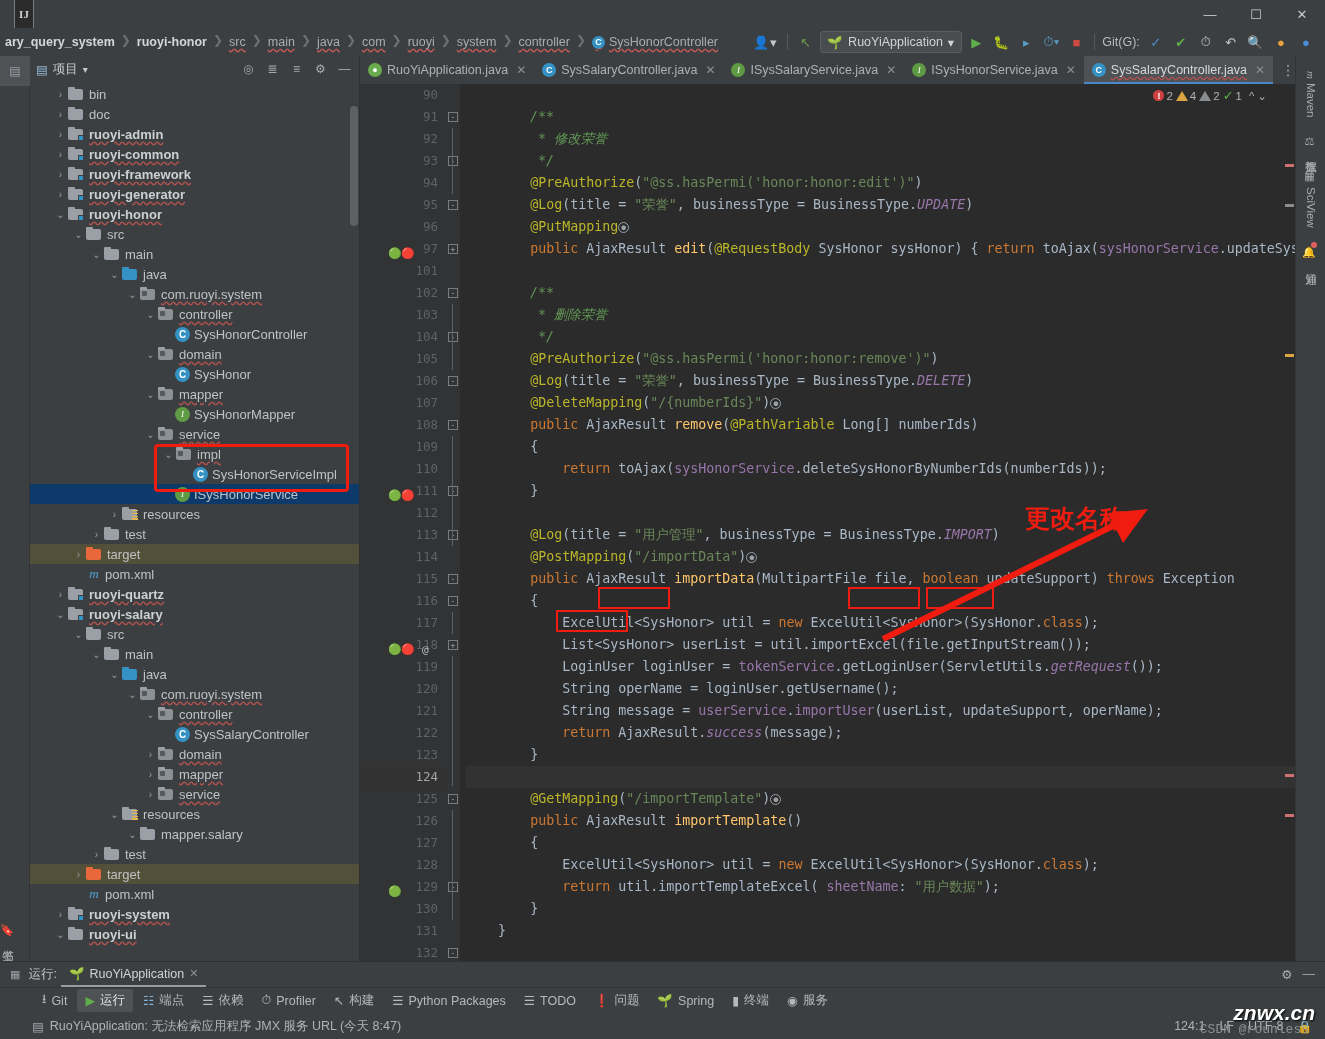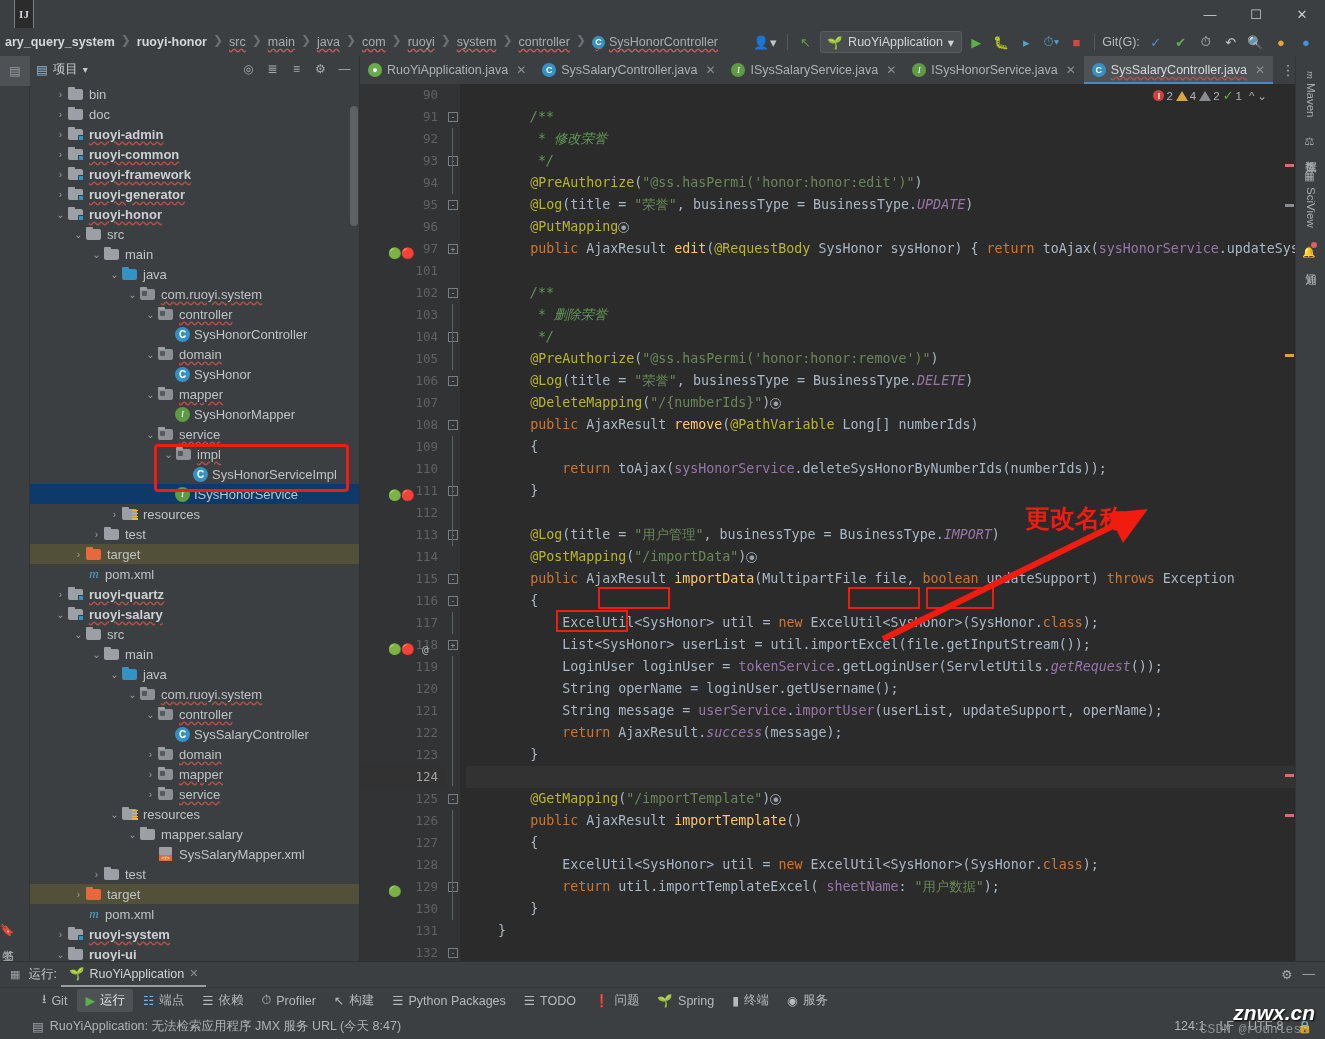--- a/index.html
+++ b/index.html
@@ -698,28 +698,20 @@
           </span>
           <span class="tlabel">resources</span>
         </div>
         <div class="trow" style="padding-left: 96px;">
           <span class="arrow">⌄</span>
           <span class="ico">
             <span class="fold"></span>
           </span>
           <span class="tlabel">mapper.salary</span>
         </div>
-        <div class="trow" style="padding-left: 114px;">
-          <span class="arrow"></span>
-          <span class="xmlico">
-            <span class="top"></span>
-            <span class="bot">&lt;/&gt;</span>
-          </span>
-          <span class="tlabel">SysSalaryMapper.xml</span>
-        </div>
         <div class="trow" style="padding-left: 60px;">
           <span class="arrow">›</span>
           <span class="ico">
             <span class="fold"></span>
           </span>
           <span class="tlabel">test</span>
         </div>
         <div class="trow target-hl" style="padding-left: 42px;">
           <span class="arrow">›</span>
           <span class="ico">

